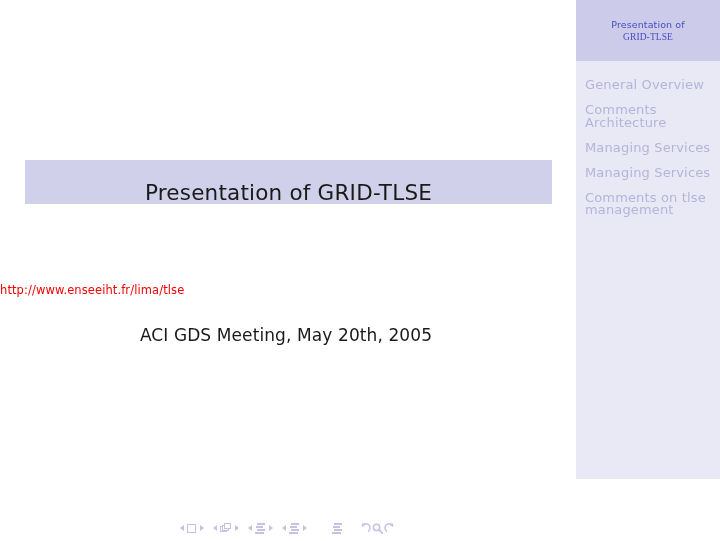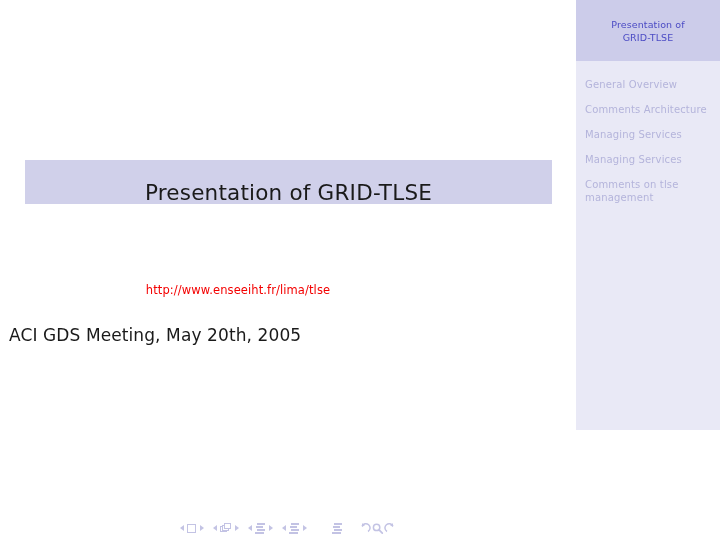--- a/index.html
+++ b/index.html
@@ -20,21 +20,21 @@
     height: 541px;
     background: #ffffff;
   }
 
   
   #sidebar {
     position: absolute;
     top: 0;
     right: 0;
     width: 144px;
-    height: 430px;
+    height: 479px;
     background: #e9e9f6;
     box-sizing: border-box;
   }
   #sidebar-header {
     position: absolute;
     top: 0;
     left: 0;
     width: 144px;
     height: 61px;
     background: #ccccea;
@@ -46,30 +46,31 @@
   #sidebar-header-text {
     color: #4b4bc4;
     font-size: 9.5px;
     line-height: 13px;
     text-align: center;
     letter-spacing: 0.1px;
     padding: 0 6px;
   }
   #sidebar-header-text .line2 {
     display: block;
+    font-family: Liberation Serif, serif;
   }
   #sidebar-nav {
     position: absolute;
     top: 79px;
     left: 9px;
     width: 128px;
   }
   .nav-item {
     color: #b4b4db;
-    font-size: 10px;
+    font-size: 13px;
     line-height: 12.4px;
     margin-bottom: 12.7px;
     letter-spacing: 0.15px;
     cursor: pointer;
   }
 
   
   #main {
     position: absolute;
     top: 0;
@@ -95,35 +96,33 @@
     letter-spacing: 0.2px;
     white-space: nowrap;
     margin-top: 20px;
   }
 
   #url-line {
     position: absolute;
     left: 0;
     top: 279px;
     width: 476px;
-    text-align: center;
   }
   #url-text {
     color: #f40000;
     font-size: 11.5px;
     letter-spacing: 0.1px;
   }
 
   #meeting-line {
     position: absolute;
     left: 0;
     top: 325px;
     width: 572px;
-    text-align: left;
-    margin-left: 9px;
+    text-align: center;
   }
   #meeting-text {
     color: #1a1a1a;
     font-size: 17px;
     letter-spacing: 0.1px;
   }
 
   
   #navbar {
     position: absolute;

